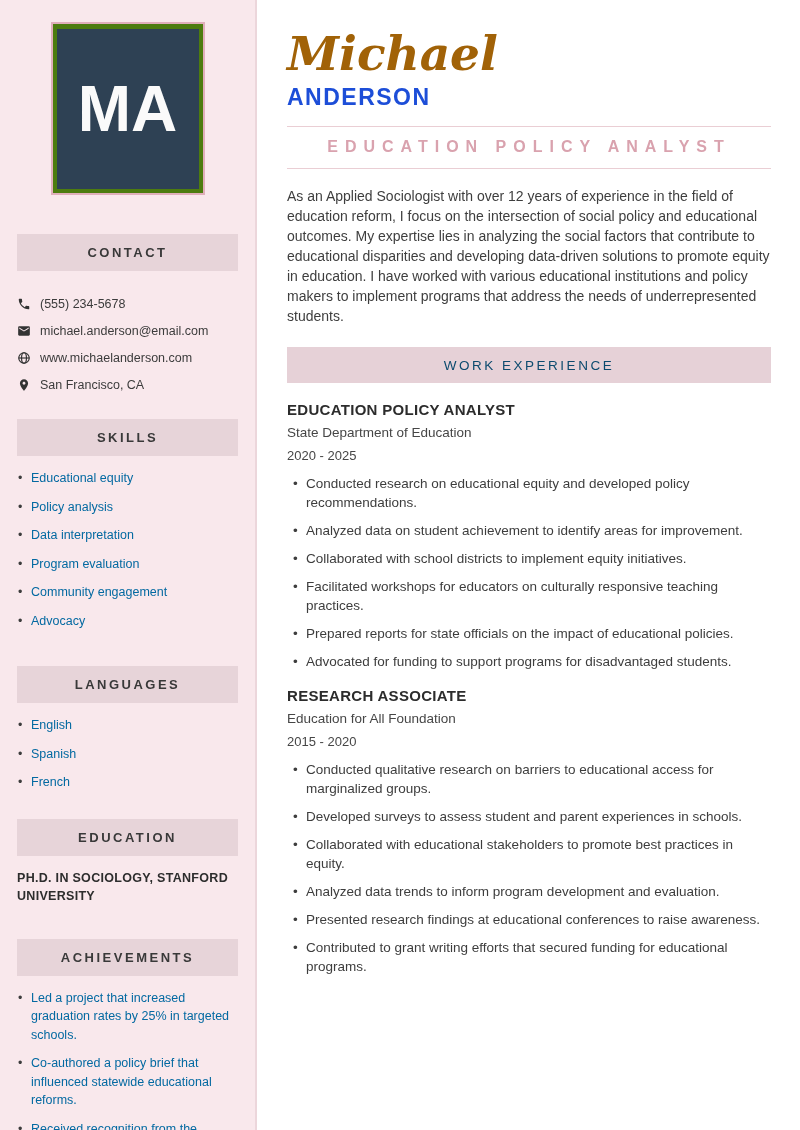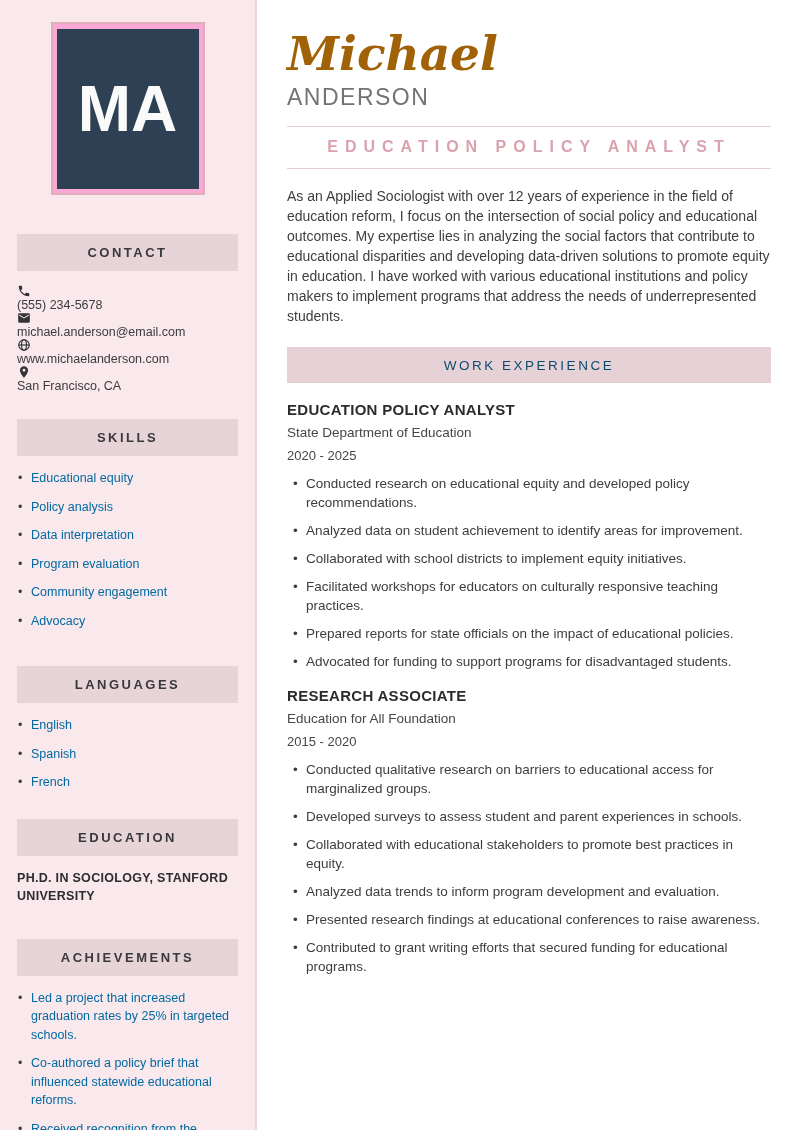--- a/index.html
+++ b/index.html
@@ -15,21 +15,21 @@
   
   .sidebar {
     width: 257px; flex: none;
     background: #f9e8ec;
     border-right: 2px solid #ecd6db;
     padding-bottom: 20px;
   }
   .avatar-frame {
     margin: 22px auto 17px;
     width: 154px; height: 173px;
-    background: #f9a8d4;
+    background: #4d7c0f;
     border: 2px solid #e0afba;
     display: flex; align-items: center; justify-content: center; text-align: center;
   }
   .avatar {
     width: 142px; height: 160px;
     background: #2e4154;
     color: #fafafa;
     display: flex; align-items: center; justify-content: center;
     font-size: 64px; font-weight: bold; letter-spacing: 0px;
   }
@@ -41,22 +41,22 @@
     color: #393939;
   }
   .band-contact { margin-top: 39px; }
   .band-skills { margin-top: 27px; }
   .band-languages { margin-top: 36px; }
   .band-education { margin-top: 27px; }
   .band-achievements { margin-top: 34px; }
 
   .contact-list { margin: 13px 17px 0; }
   .contact-row {
-    display: flex; align-items: flex-start; 
-    height: 27px; font-size: 12.5px; color: #3c3c3c; flex-direction: column;
+    display: flex; align-items: flex-end; gap: 9px;
+    height: 27px; font-size: 12.5px; color: #3c3c3c;
   }
   .contact-row svg { width: 14px; height: 14px; flex: none; }
 
   .side-list {
     list-style: none; margin: 13px 17px 0; padding: 0;
     font-size: 12.5px; color: #0369a1;
   }
   .side-list li {
     position: relative; padding-left: 14px;
     margin-bottom: 10px; line-height: 18.5px;
@@ -70,22 +70,22 @@
   }
 
   
   .main { flex: 1; padding: 28px 29px 0 30px; }
   .first-name {
     font-family: "DejaVu Serif", serif;
     font-style: italic; font-weight: bold;
     font-size: 47px; line-height: 52px; color: #a16207;
   }
   .last-name {
-    font-size: 23px; font-weight: normal; letter-spacing: 1.5px;
-    color: #737373; margin-top: 4px;
+    font-size: 23px; font-weight: bold; letter-spacing: 1.5px;
+    color: #1d4ed8; margin-top: 4px;
   }
   .title-block {
     margin-top: 15px;
     border-top: 1px solid #eace d4;
     border-top: 1px solid #eaced4;
     border-bottom: 1px solid #eaced4;
     padding: 11px 0 12px;
     text-align: center;
   }
   .pro-title {

